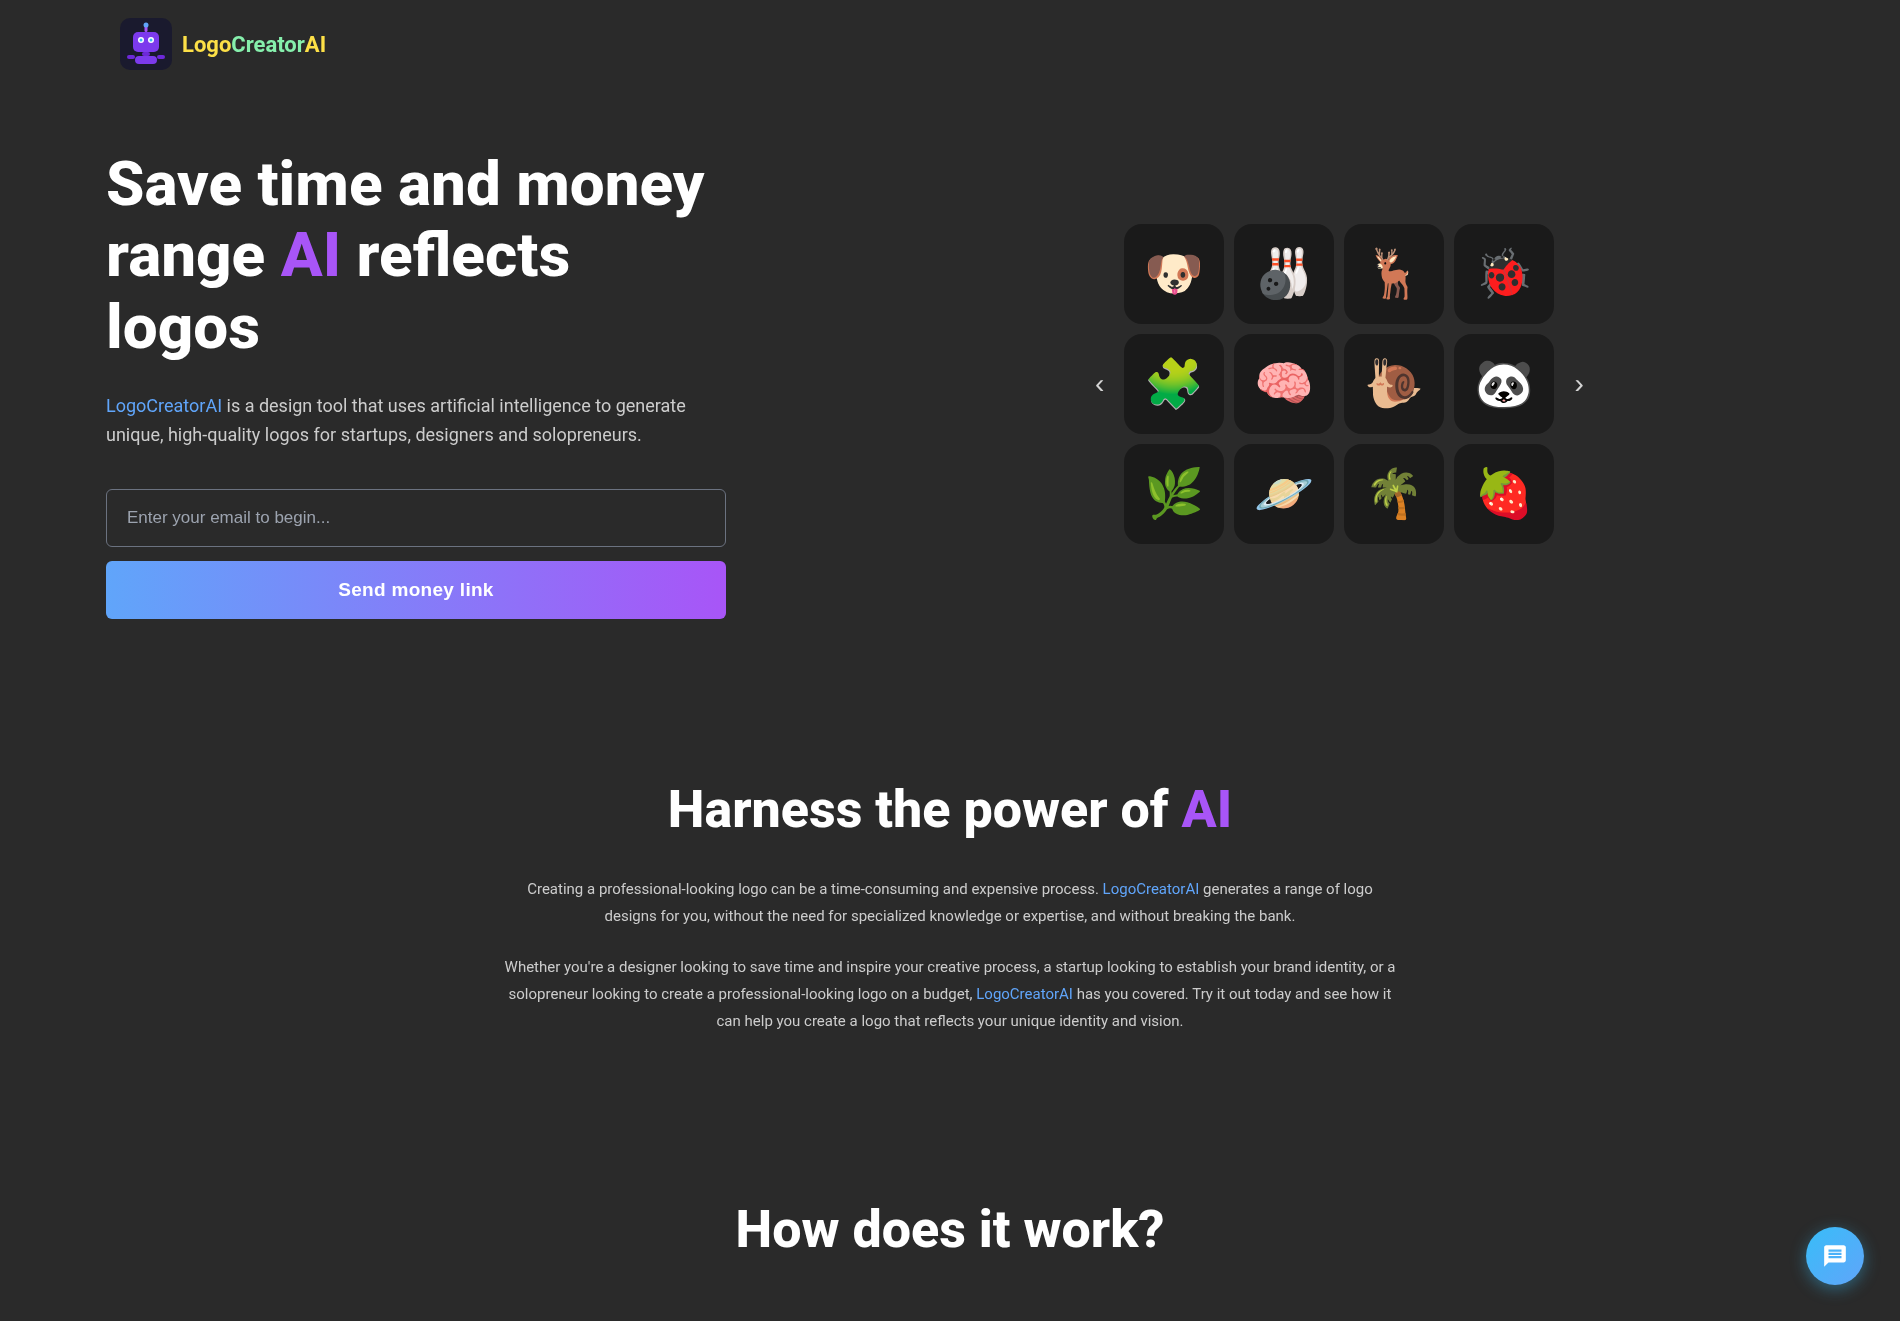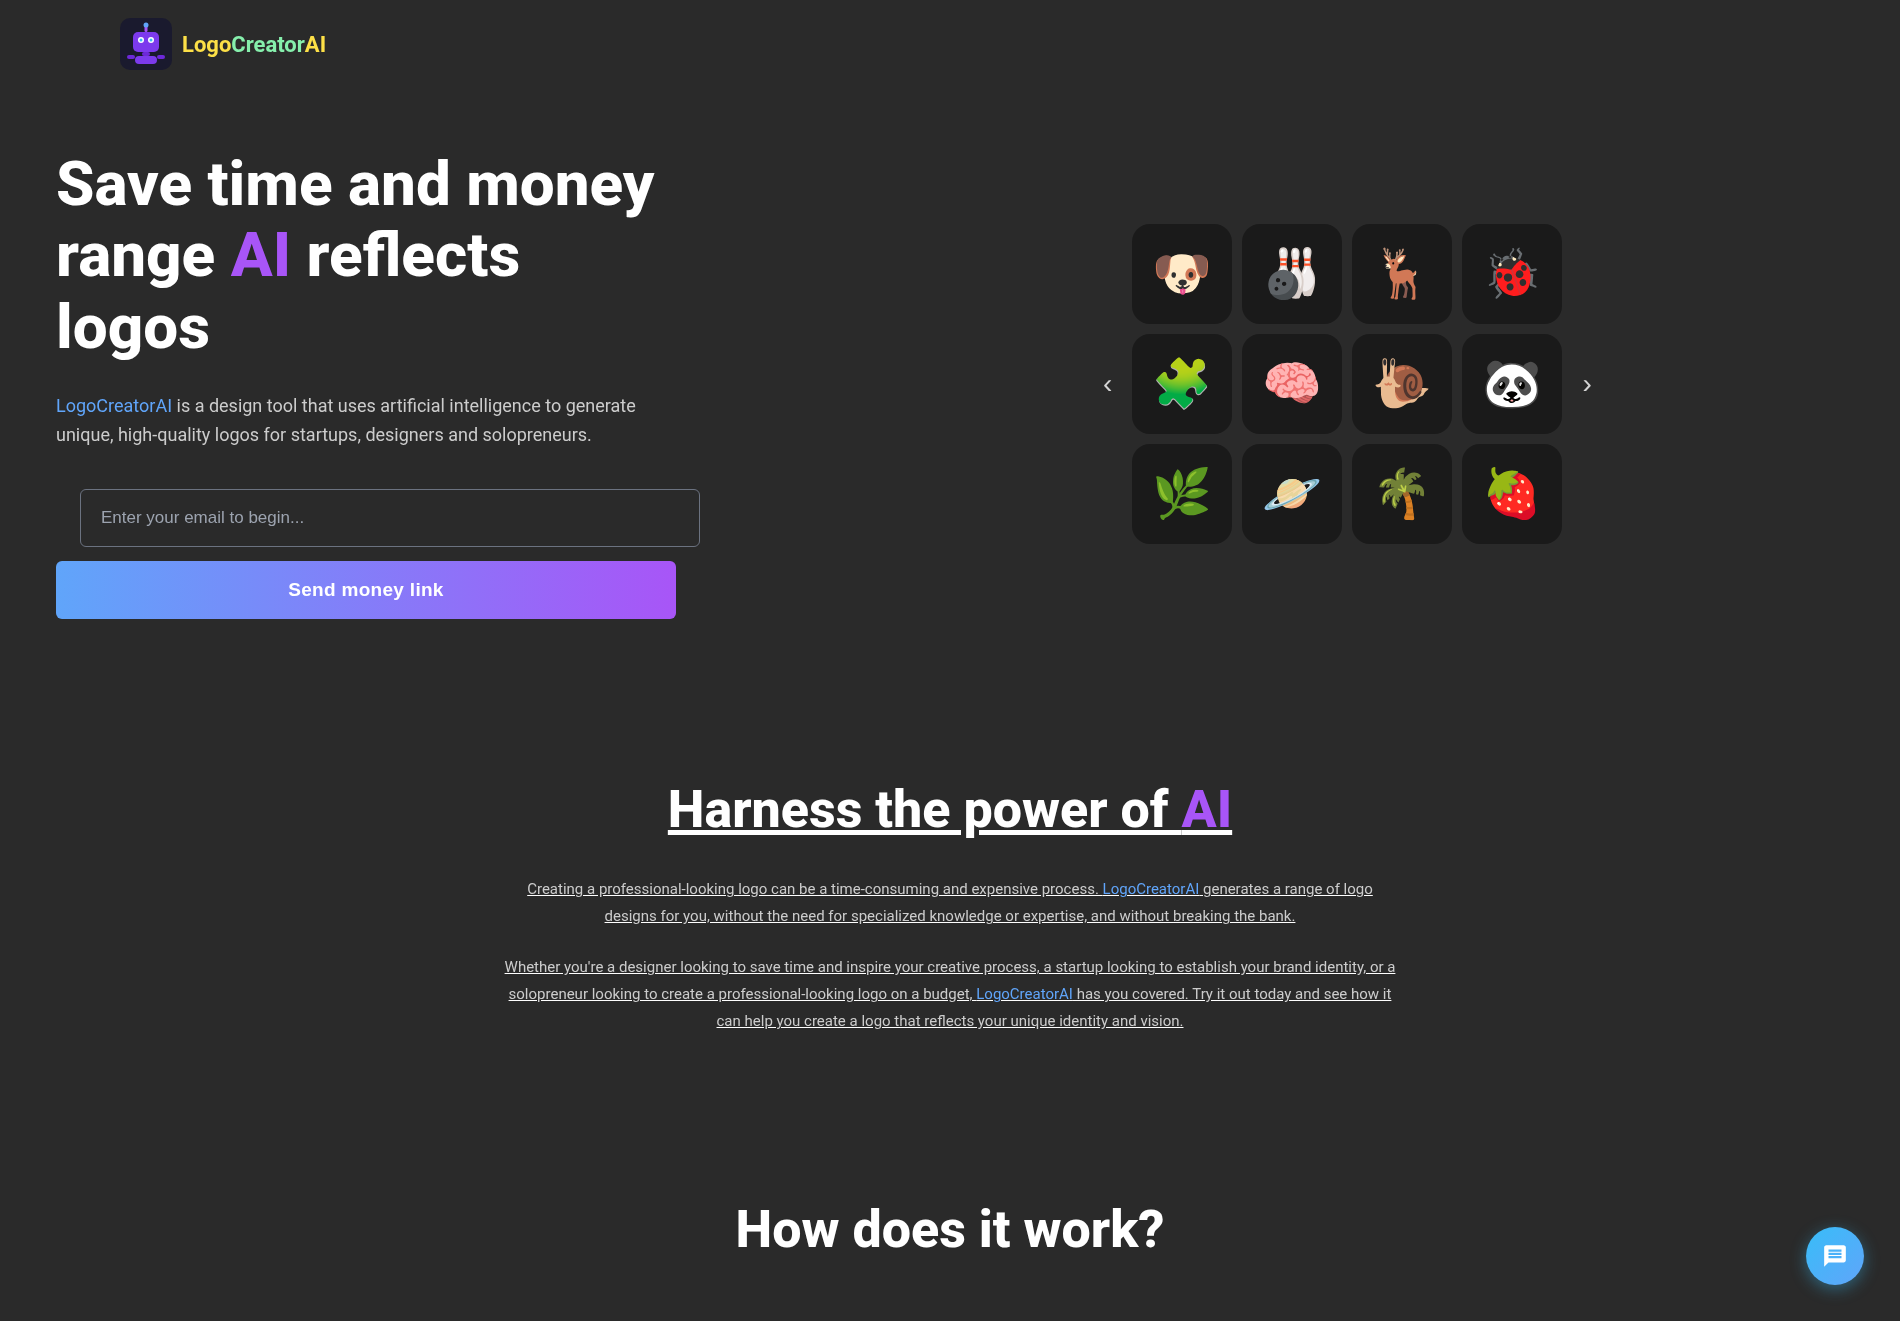--- a/index.html
+++ b/index.html
@@ -40,21 +40,21 @@
 
     .logo-text span {
       color: #fde047;
     }
 
     
     .hero {
       display: flex;
       align-items: center;
       justify-content: space-between;
-      padding: 60px 56px 80px;
+      padding: 60px 106px 80px;
       max-width: 1900px;
       gap: 16px;
     }
 
     .hero-left {
       flex: 0 0 55%;
       max-width: 620px;
     }
 
     .hero-title {
@@ -84,21 +84,20 @@
     .email-input {
       width: 100%;
       padding: 18px 20px;
       font-size: 17px;
       background-color: transparent;
       border: 1.5px solid #6b7280;
       border-radius: 6px;
       color: #ffffff;
       margin-bottom: 14px;
       outline: none;
-      margin-left: 24px;
     }
 
     .email-input::placeholder {
       color: #9ca3af;
     }
 
     .cta-button {
       width: 100%;
       padding: 18px;
       font-size: 19px;
@@ -147,21 +146,20 @@
       align-items: center;
       justify-content: center;
       overflow: hidden;
       font-size: 48px;
     }
 
     
     .harness-section {
       padding: 80px 200px;
       text-align: center;
-      text-decoration: underline;
     }
 
     .harness-title {
       font-size: 52px;
       font-weight: 800;
       color: #ffffff;
       margin-bottom: 36px;
     }
 
     .harness-title .ai-highlight {

